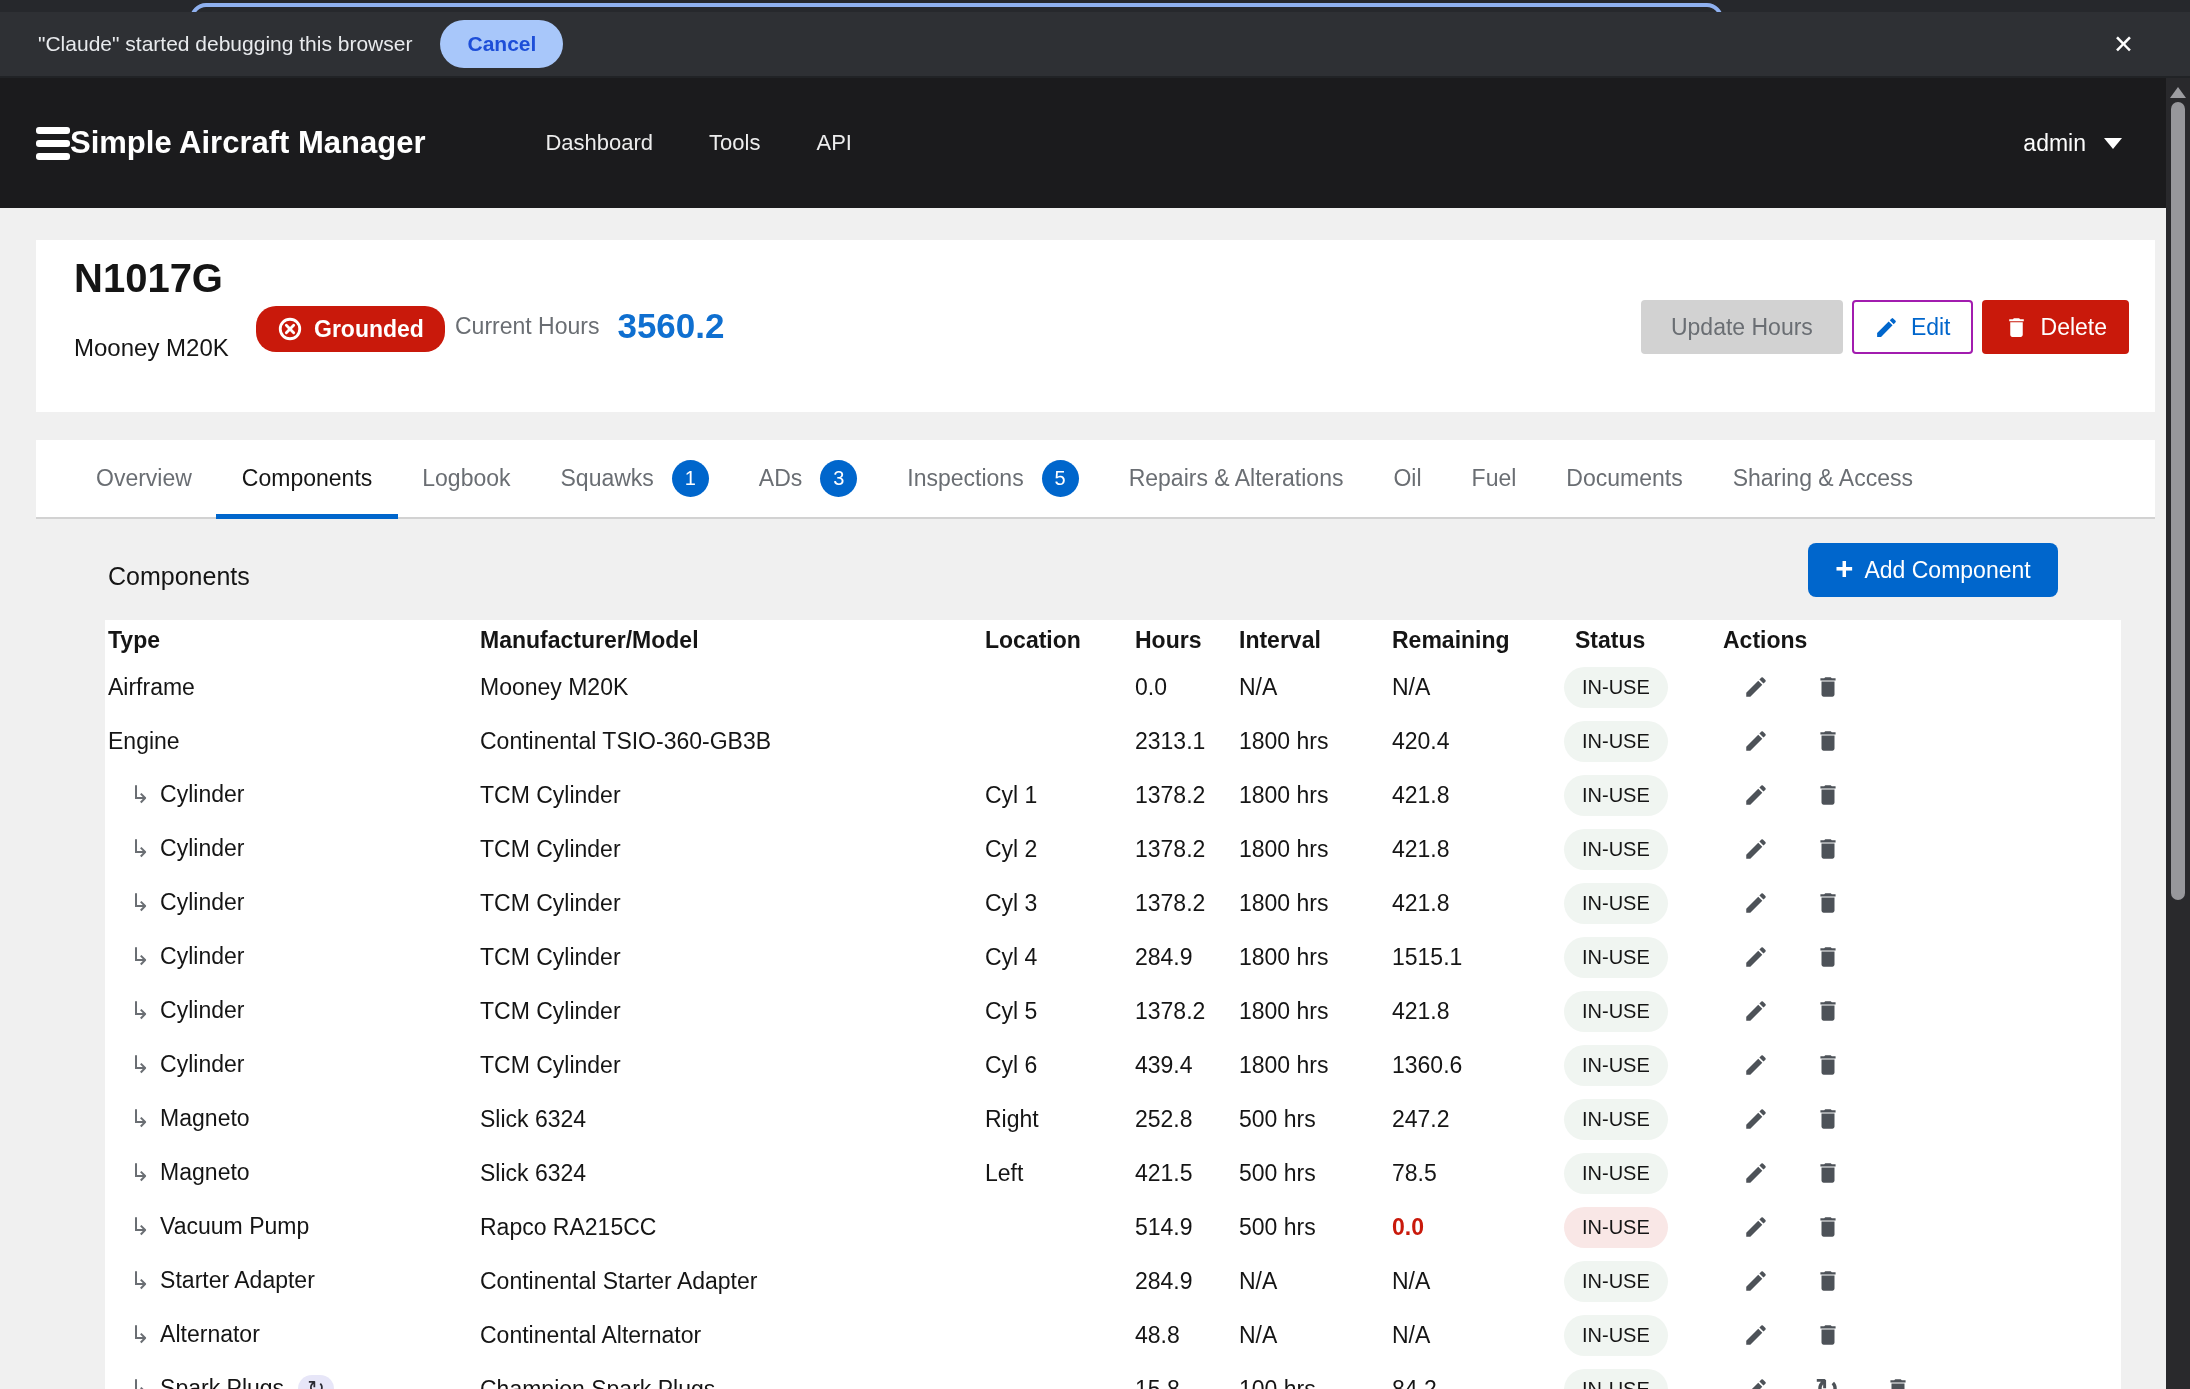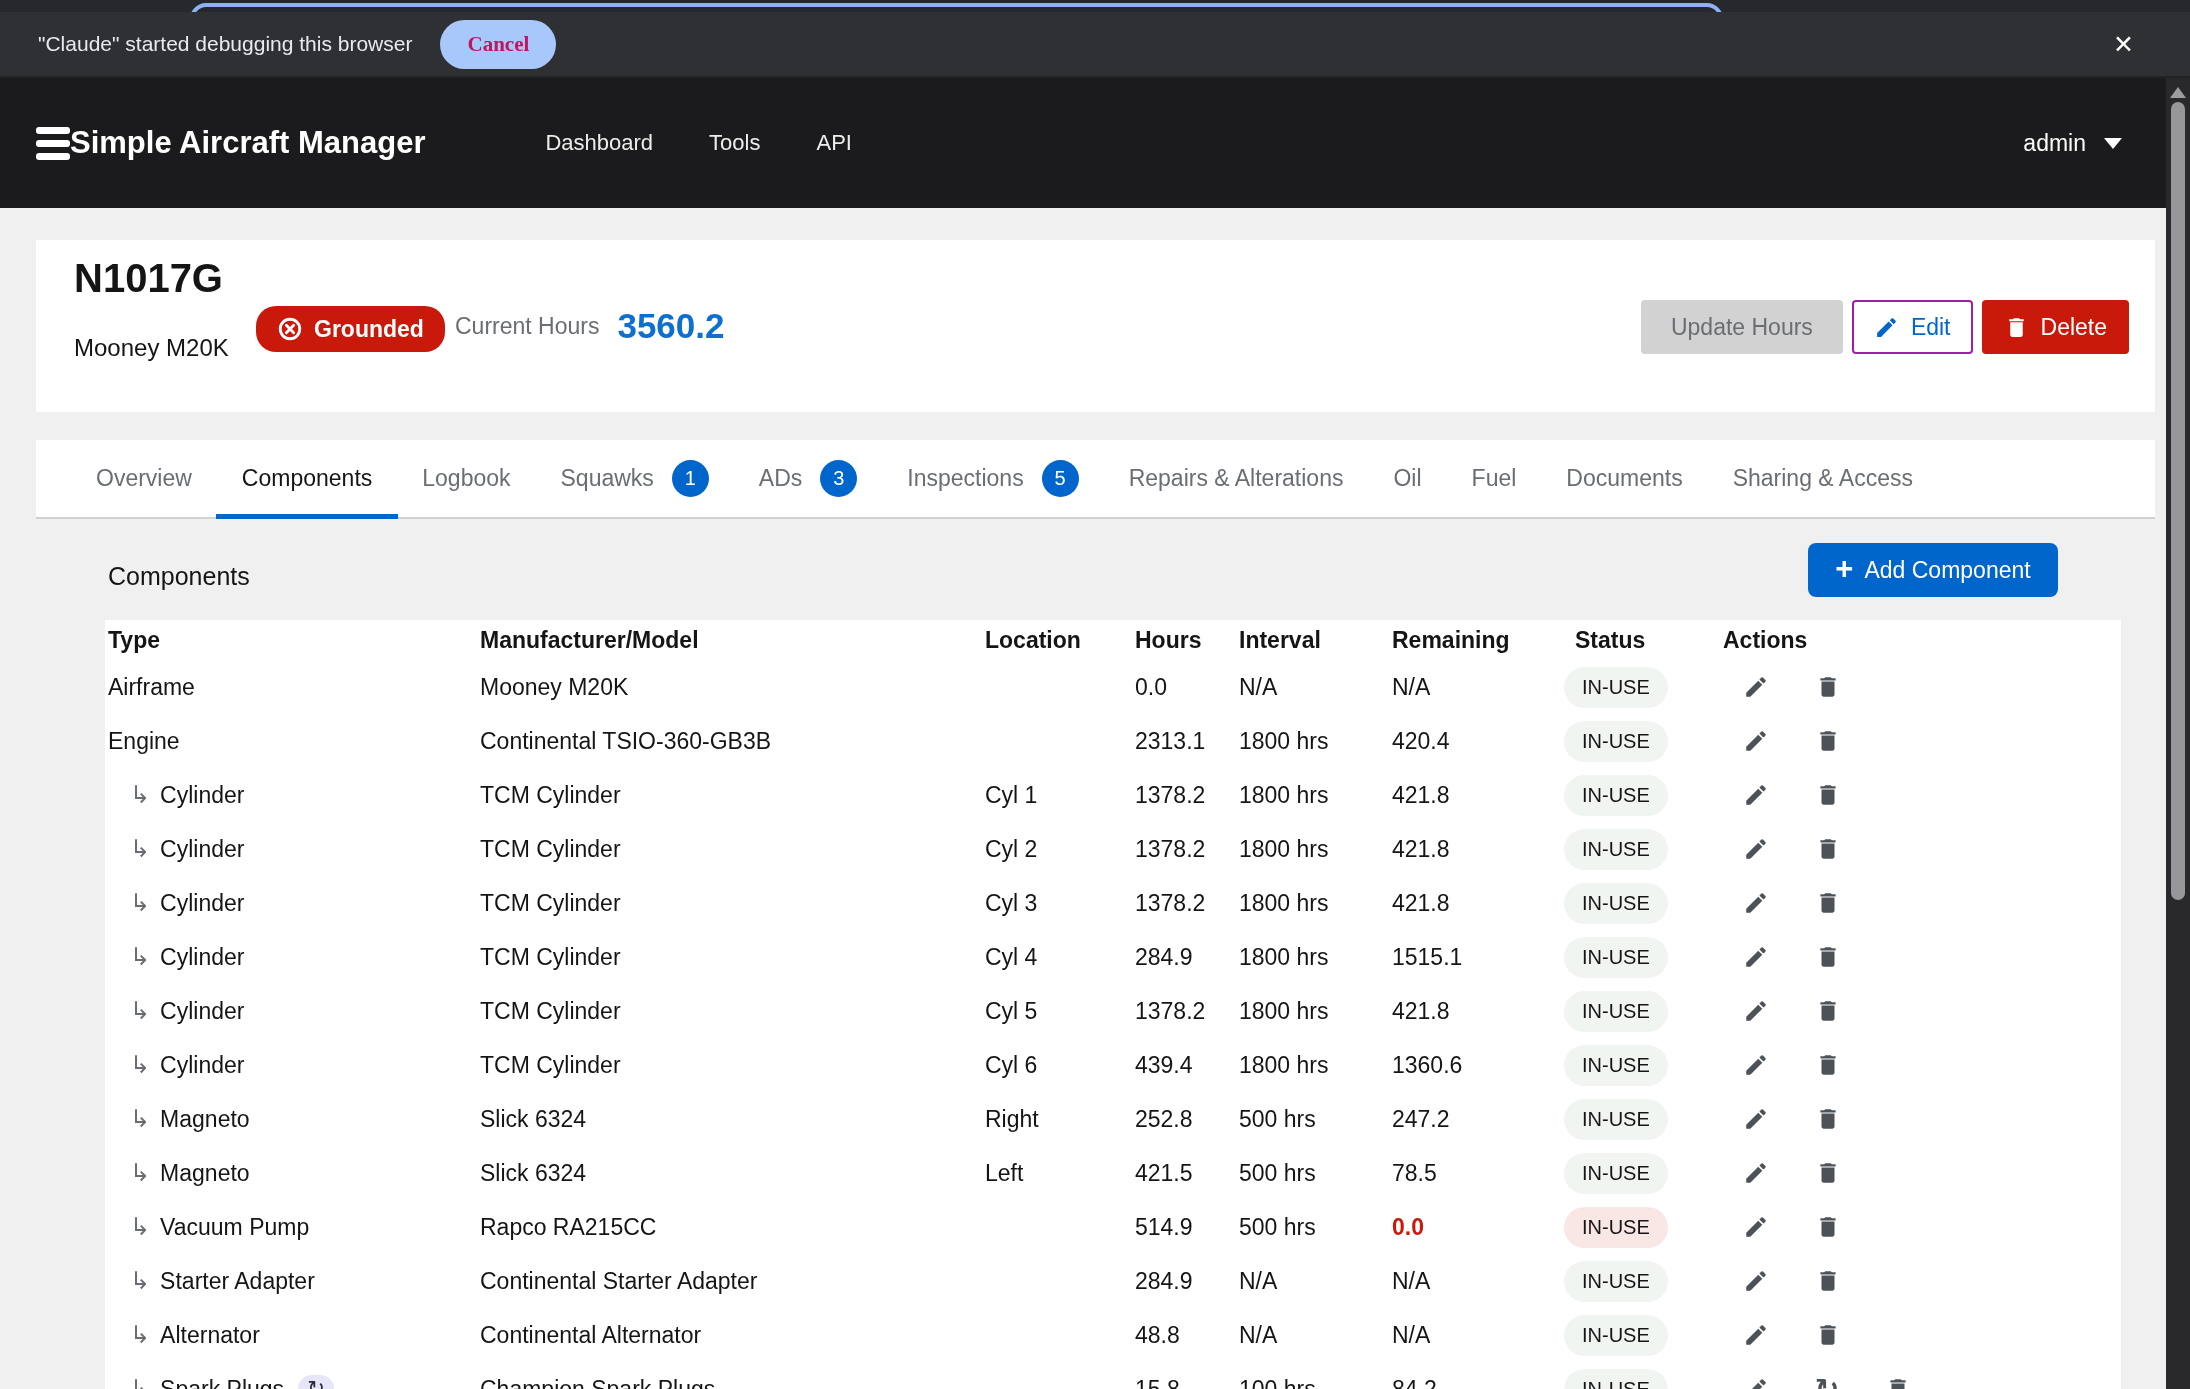--- a/index.html
+++ b/index.html
@@ -7,22 +7,22 @@
     width:2190px;height:1389px;position:relative;overflow:hidden;
     background:#f0f0f0;font-family:"Liberation Sans",sans-serif;color:#151515;
   }
   
   .top-strip{position:absolute;top:0;left:0;width:2190px;height:12px;background:#26282c;overflow:hidden;}
   .omnibox-ring{position:absolute;left:190px;top:3px;width:1525px;height:34px;border:4px solid #8fb1f0;border-radius:16px;}
   
   .infobar{position:absolute;top:12px;left:0;width:2190px;height:66px;background:#2e3034;
     border-bottom:2px solid #212326;box-sizing:border-box;display:flex;align-items:center;padding:0 38px;}
   .infobar-msg{color:#e8eaed;font-size:21px;}
-  .cancel-btn{margin-left:28px;background:#a8c7fa;color:#be185d;border:none;border-radius:27px;
-    padding:12px 27px;font-size:21px;font-weight:700;font-family:Liberation Serif, serif;cursor:pointer;}
+  .cancel-btn{margin-left:28px;background:#a8c7fa;color:#1d4ed8;border:none;border-radius:27px;
+    padding:12px 27px;font-size:21px;font-weight:700;font-family:Liberation Sans, sans-serif;cursor:pointer;}
   .infobar-close{margin-left:auto;margin-right:18px;color:#fff;font-size:25px;cursor:pointer;font-family:"DejaVu Sans",sans-serif;}
   
   .navbar{position:absolute;top:78px;left:0;width:2166px;height:130px;background:#1b1b1d;
     display:flex;align-items:center;box-sizing:border-box;padding:0 44px 0 36px;}
   .hamburger{width:34px;cursor:pointer;}
   .hamburger div{height:7px;background:#fff;border-radius:3px;margin:6px 0;}
   .brand{color:#fff;font-size:31px;font-weight:700;white-space:nowrap;}
   .nav-links{display:flex;gap:56px;margin-left:120px;}
   .nav-link{color:#ededed;font-size:22px;cursor:pointer;}
   .nav-user{margin-left:auto;display:flex;align-items:center;gap:18px;color:#fdfdfd;font-size:23px;cursor:pointer;}
@@ -54,21 +54,21 @@
   .section-heading{position:absolute;left:108px;top:562px;font-size:25px;}
   .add-btn{position:absolute;left:1808px;top:543px;width:250px;height:54px;background:#0066cc;color:#fff;
     border:none;border-radius:8px;font-size:23px;font-family:inherit;display:flex;align-items:center;justify-content:center;gap:11px;cursor:pointer;}
   .plus{font-size:31px;font-weight:700;line-height:0;margin-top:-3px;}
   
   .table{position:absolute;left:105px;top:620px;width:2016px;height:769px;background:#fff;overflow:hidden;}
   .trow{display:grid;grid-template-columns:372px 505px 150px 104px 153px 183px 148px 1fr;
     align-items:center;height:54px;padding-left:3px;box-sizing:border-box;}
   .trow.head{height:40px;font-weight:700;}
   .cell{font-size:23px;color:#151515;white-space:nowrap;}
-  .type-cell{display:flex;align-items:flex-end;}
+  .type-cell{display:flex;align-items:flex-start;}
   .sub-arrow{display:none;color:#6a6e73;font-size:24px;margin:0 10px 0 22px;font-family:"DejaVu Sans",sans-serif;}
   .trow.sub .sub-arrow{display:inline;}
   .chip{background:#e7e6f8;border-radius:14px;padding:1px 9px 3px;margin-left:14px;font-size:21px;color:#2b2b33;font-family:"DejaVu Sans",sans-serif;}
   .remaining.alert{color:#c9190b;font-weight:700;}
   .pill{display:inline-block;margin-left:-11px;padding:9px 18px;border-radius:24px;background:#f0f5f1;font-size:20px;color:#151515;}
   .pill.warn{background:#f9e7e6;}
   .actions{display:flex;align-items:center;gap:46px;padding-left:20px;}
   .icon-btn{cursor:pointer;display:flex;align-items:center;color:#4d5258;}
   .icon-btn svg{display:block;}
   .icon-refresh{font-size:29px;font-weight:700;font-family:"DejaVu Sans",sans-serif;line-height:1;}

